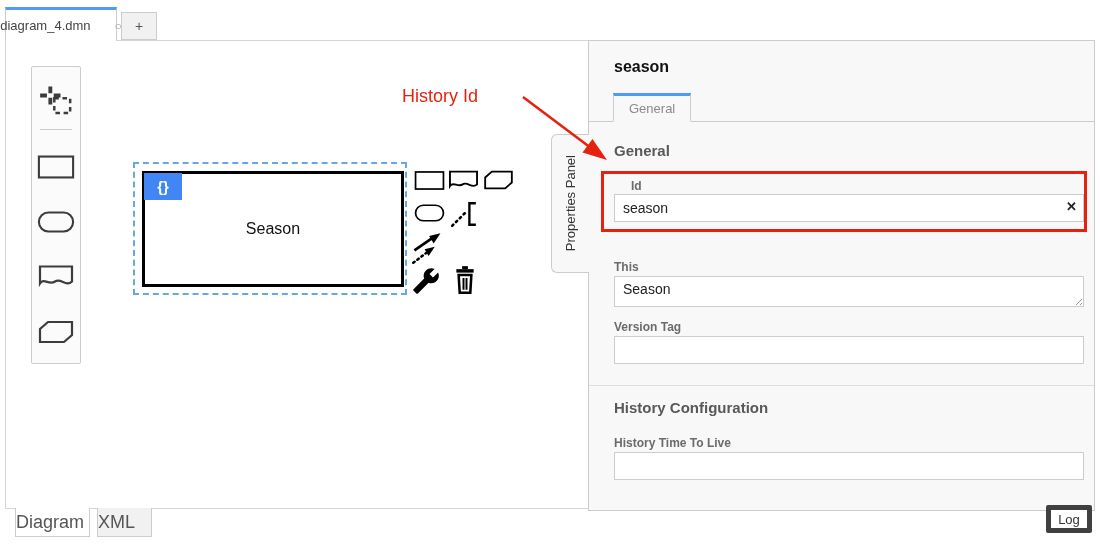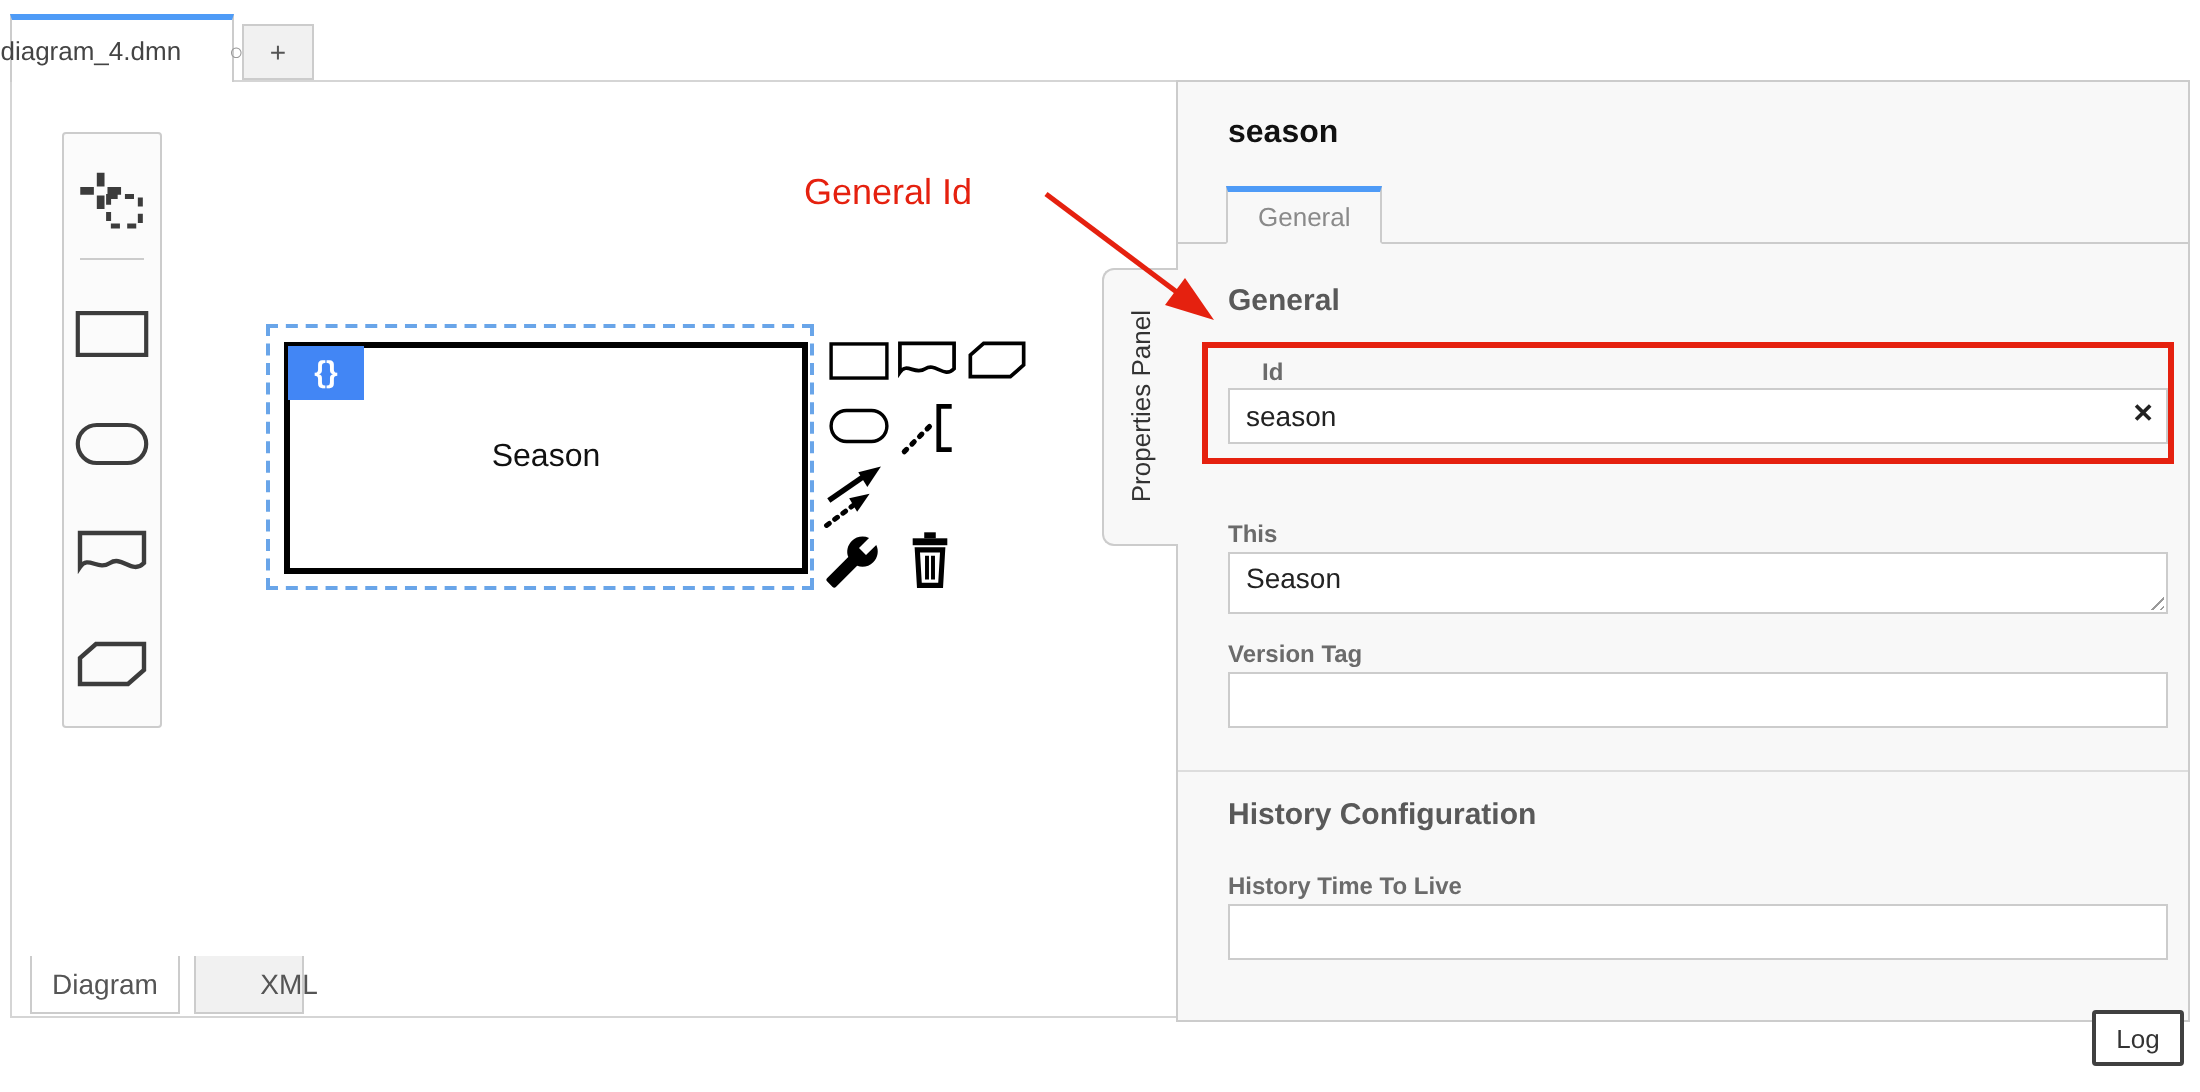--- a/index.html
+++ b/index.html
@@ -70,26 +70,26 @@
   .red-box { position:absolute; left:12px; top:49px; width:486px; height:61px;
     border:3px solid #e5210f; z-index:5; pointer-events:none; }
 
   
   .side-tab { left:546px; top:94px; width:38px; height:139px; background:#f8f8f8;
     border:1px solid #ccc; border-right:none; border-radius:6px 0 0 6px; z-index:2;
     display:flex; align-items:center; justify-content:center; }
   .side-tab span { writing-mode:vertical-rl; transform:rotate(180deg); font-size:13px; color:#333; }
 
   
-  .b-tab { top:478px; height:29px; display:flex; align-items:center; justify-content:center;
-    font-size:14px; color:#555; border:1px solid #ccc; border-top:none; z-index:3; }
+  .b-tab { top:508px; height:29px; display:flex; align-items:center; justify-content:flex-start;
+    font-size:18px; color:#555; border:1px solid #ccc; border-top:none; z-index:3; }
   .b-diagram { left:15px; width:75px; background:#fff; }
-  .b-xml { left:97px; width:55px; background:#f1f1f1;padding-left:40px; }
+  .b-xml { left:97px; width:55px; background:#f1f1f1; }
   .log-btn { left:1046px; top:505px; width:46px; height:28px; background:#fff;
-    border:2px solid #404040; border-radius:2px; display:flex; align-items:center; justify-content:center;
+    border:5px solid #404040; border-radius:2px; display:flex; align-items:center; justify-content:center;
     font-size:13px; color:#333; z-index:3; }
 
   svg .st { fill:none; stroke:#3c3c3c; stroke-width:2.2; }
   svg .stk { fill:none; stroke:#000; stroke-width:2.2; }
 </style>
 </head>
 <body>
 
 <div class="abs doc-tab">
   <span>diagram_4.dmn</span>
@@ -183,21 +183,21 @@
     <div class="pad-icon" style="left:445px; top:224px;">
       <svg width="28" height="30" viewBox="0 0 24 26">
         <rect x="9.5" y="1" width="5" height="2.6" fill="#000"></rect>
         <rect x="4.5" y="3.6" width="15" height="3" fill="#000"></rect>
         <path d="M6.5 8.6 H17.5 L16.6 24 H7.4 Z" class="stk" stroke-width="2.2"></path>
         <path d="M10.7 11.2 V21.4 M13.3 11.2 V21.4" stroke="#000" stroke-width="1.7" fill="none"></path>
       </svg>
     </div>
   </div>
 
-  <div class="abs ann-label">General Id</div>
+  <div class="abs ann-label">History Id</div>
   <svg class="abs ann-arrow">
     <line x1="518" y1="57" x2="586" y2="108" stroke="#e5210f" stroke-width="2.6"></line>
     <polygon points="602,120 577.5,112.5 587.5,99" fill="#e5210f"></polygon>
   </svg>
 
   <div class="abs props">
     <div class="abs pp-title">season</div>
     <div class="abs pp-tabs">
       <div class="pp-tab">General</div>
     </div>

